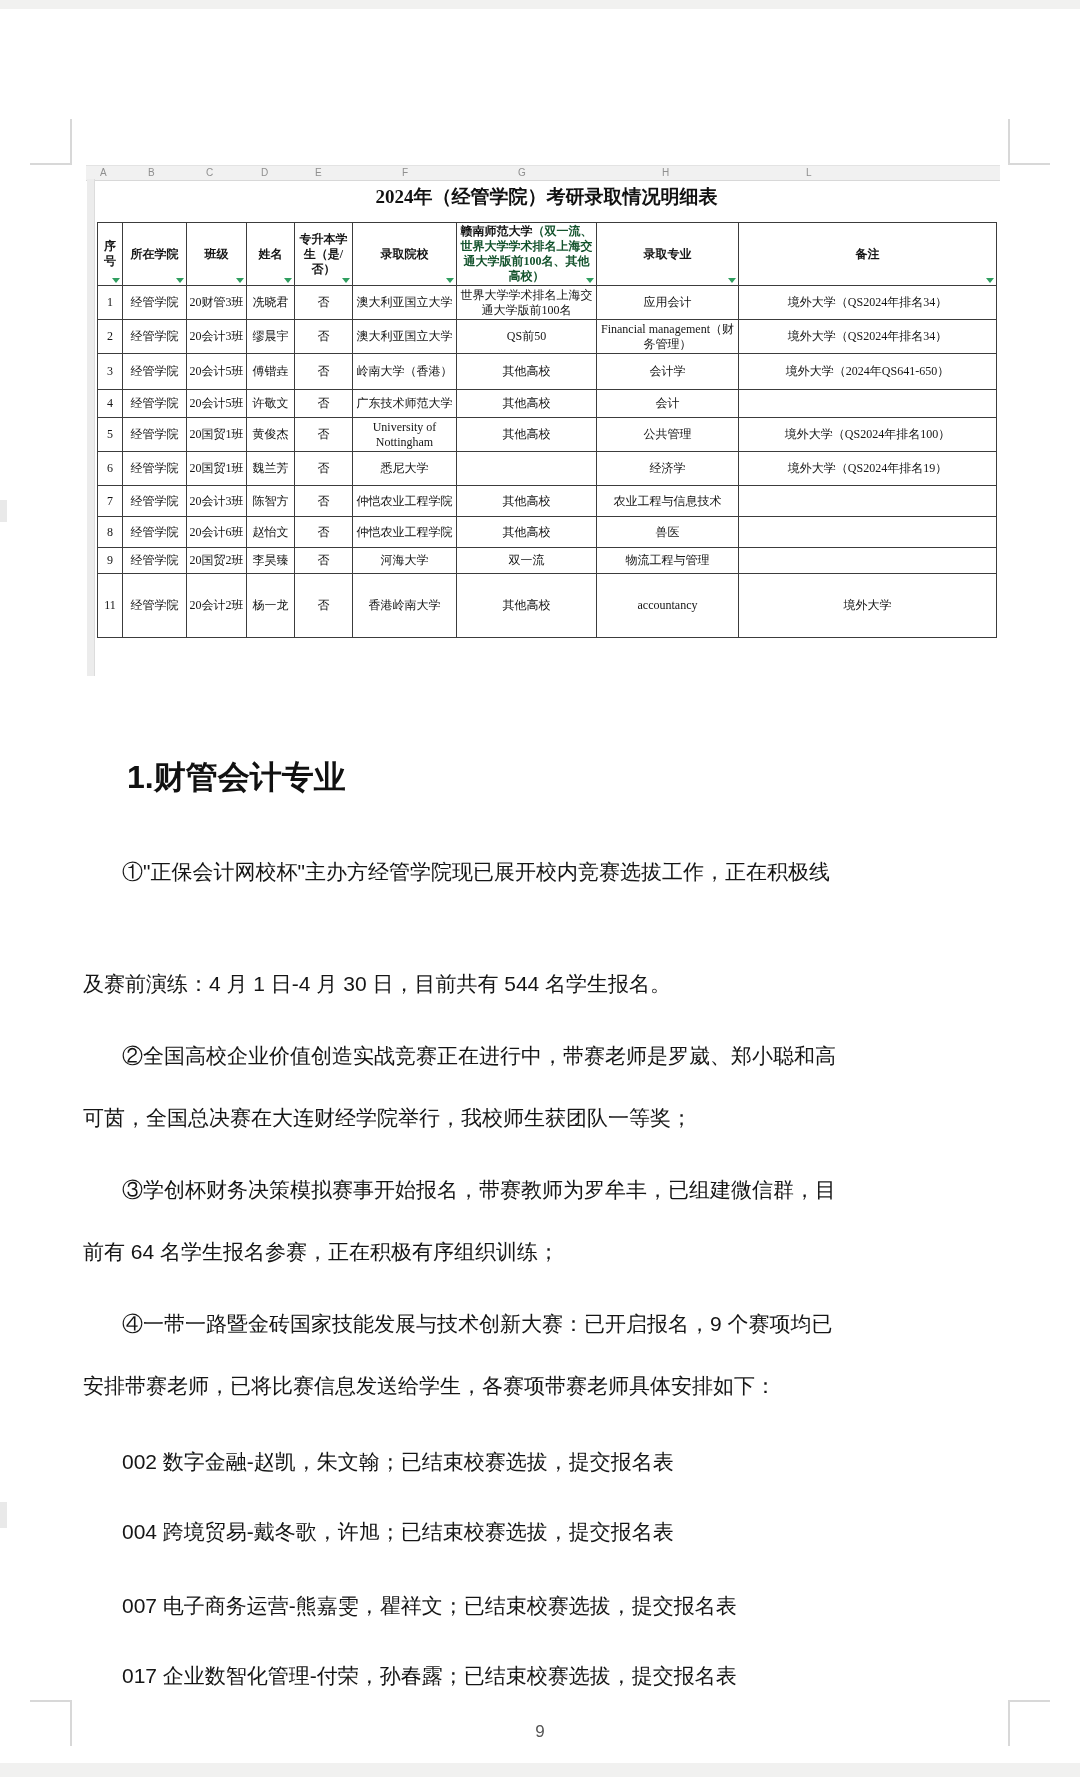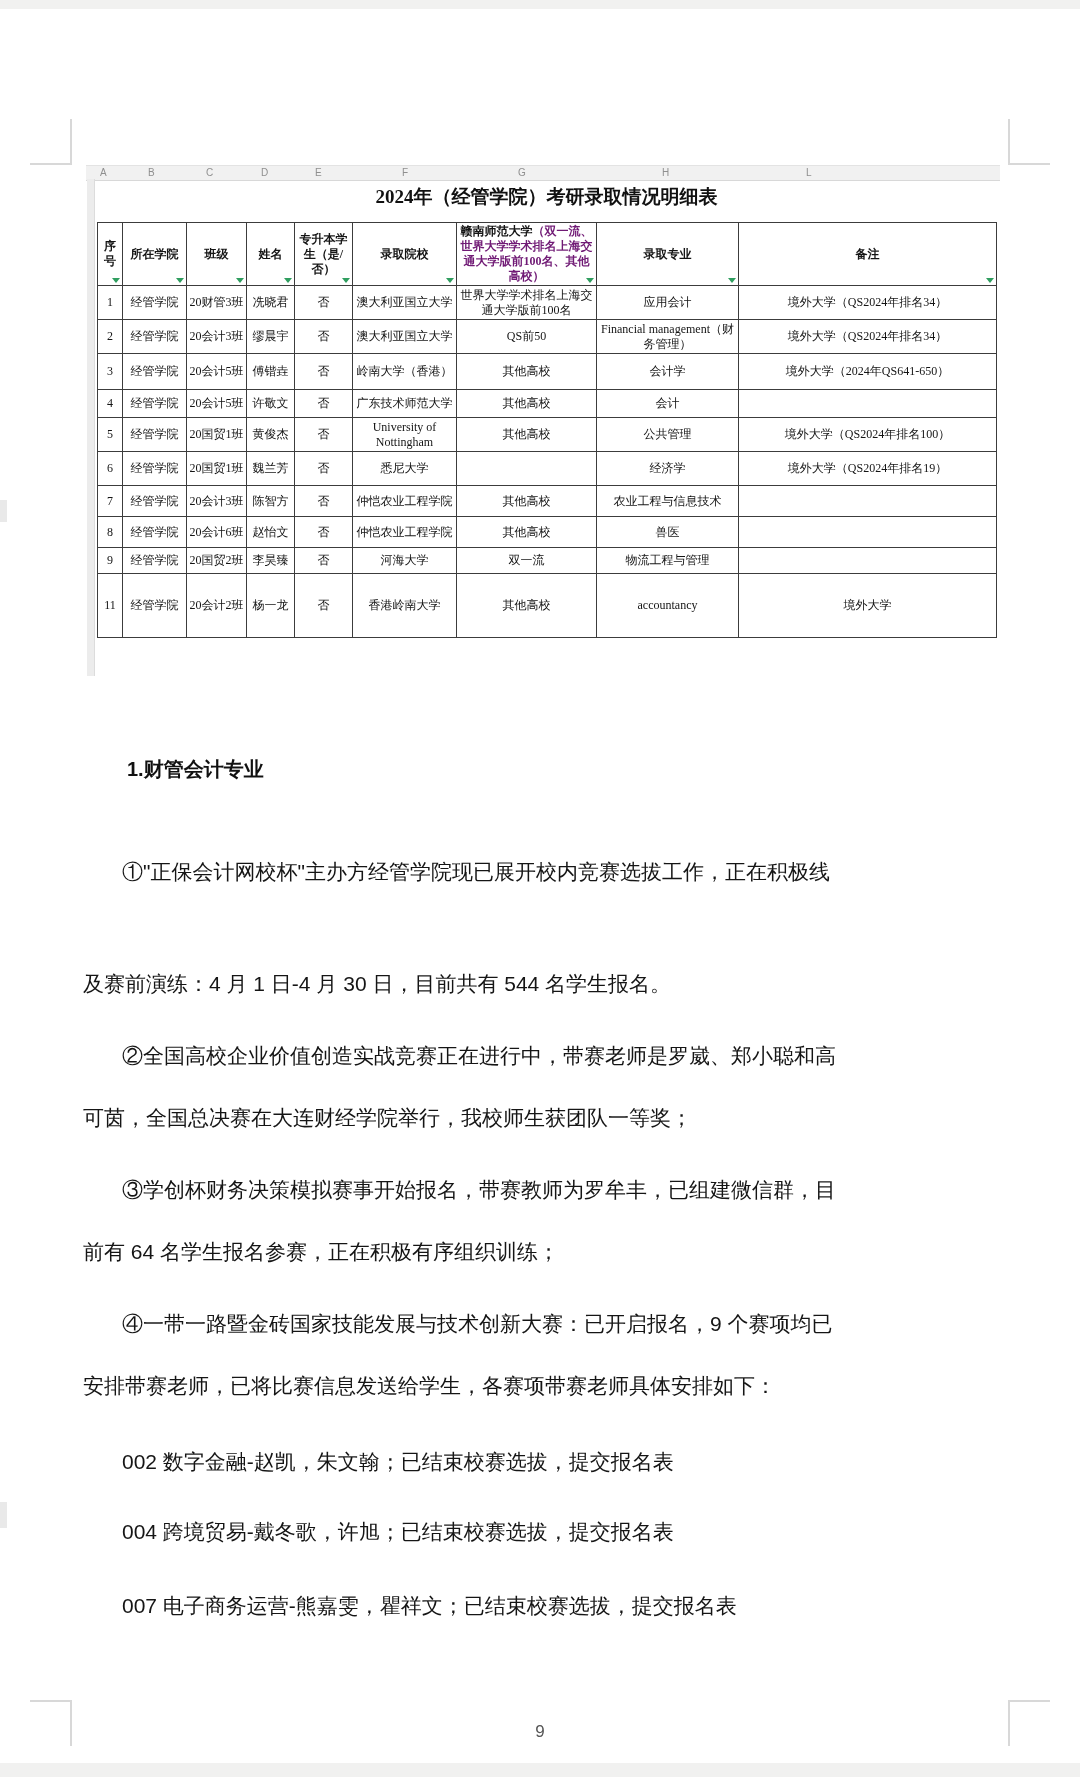--- a/index.html
+++ b/index.html
@@ -38,40 +38,40 @@
   .col-letter:nth-child(9){left:720px;}
   .left-band{position:absolute;left:1px;top:31px;width:7px;height:497px;background:#ececec;border-right:1px solid #dcdcdc;}
   .sheet-title{position:absolute;left:11px;top:36px;width:899px;text-align:center;
     font-family:"Liberation Serif",serif;font-weight:bold;font-size:19px;color:#111;}
   table.adm{position:absolute;left:11px;top:74px;width:899px;border-collapse:collapse;table-layout:fixed;
     font-family:"Liberation Serif",serif;font-size:12px;color:#141414;}
   table.adm th,table.adm td{border:1px solid #3c3c3c;text-align:center;vertical-align:middle;
     padding:1px 2px;overflow:hidden;line-height:1.25;}
   table.adm thead tr{height:40px;}
   table.adm th{font-weight:bold;position:relative;}
-  table.adm th .red{color:#701a75;margin-top:29px;}
+  table.adm th .red{color:#14532d;margin-top:29px;}
   .filt{position:absolute;right:2px;bottom:2px;width:0;height:0;
     border-left:4px solid transparent;border-right:4px solid transparent;border-top:5px solid #2f9e5f;}
   table.adm tbody tr:nth-child(1){height:34px;}
   table.adm tbody tr:nth-child(2){height:34px;}
   table.adm tbody tr:nth-child(3){height:36px;}
   table.adm tbody tr:nth-child(4){height:28px;}
   table.adm tbody tr:nth-child(5){height:34px;}
   table.adm tbody tr:nth-child(6){height:34px;}
   table.adm tbody tr:nth-child(7){height:31px;}
   table.adm tbody tr:nth-child(8){height:31px;}
   table.adm tbody tr:nth-child(9){height:26px;}
   table.adm tbody tr:nth-child(10){height:64px;}
   table.adm tbody tr:nth-child(11){height:28px;}
   table.adm tbody tr:nth-child(12){height:28px;}
   table.adm td:last-child{padding:1px 34px;}
 
   
   .h1{position:absolute;left:142px;top:700px;font-size:24px;font-weight:bold;color:#111;}
-  .h2{position:absolute;left:127px;top:756px;font-size:20px;font-weight:bold;color:#111;text-align:right;}
+  .h2{position:absolute;left:127px;top:756px;font-size:32px;font-weight:bold;color:#111;text-align:right;}
   .ln{position:absolute;left:83px;width:860px;font-size:21px;line-height:44px;height:44px;
     color:#151515;white-space:nowrap;}
   .ln.ind{left:122px;width:820px;}
   .pageno{position:absolute;left:0;top:1722px;width:1080px;text-align:center;
     font-size:17px;color:#555;}
 </style>
 </head>
 <body>
 
 <div class="stage">
@@ -247,15 +247,16 @@
   <div class="ln" style="top:962px">及赛前演练：4 月 1 日-4 月 30 日，目前共有 544 名学生报名。</div>
   <div class="ln ind" style="top:1034px">②全国高校企业价值创造实战竞赛正在进行中，带赛老师是罗崴、郑小聪和高</div>
   <div class="ln" style="top:1096px">可茵，全国总决赛在大连财经学院举行，我校师生获团队一等奖；</div>
   <div class="ln ind" style="top:1168px">③学创杯财务决策模拟赛事开始报名，带赛教师为罗牟丰，已组建微信群，目</div>
   <div class="ln" style="top:1230px">前有 64 名学生报名参赛，正在积极有序组织训练；</div>
   <div class="ln ind" style="top:1302px">④一带一路暨金砖国家技能发展与技术创新大赛：已开启报名，9 个赛项均已</div>
   <div class="ln" style="top:1364px">安排带赛老师，已将比赛信息发送给学生，各赛项带赛老师具体安排如下：</div>
   <div class="ln ind" style="top:1440px">002 数字金融-赵凯，朱文翰；已结束校赛选拔，提交报名表</div>
   <div class="ln ind" style="top:1510px">004 跨境贸易-戴冬歌，许旭；已结束校赛选拔，提交报名表</div>
   <div class="ln ind" style="top:1584px">007 电子商务运营-熊嘉雯，瞿祥文；已结束校赛选拔，提交报名表</div>
+  <div class="ln ind" style="top:1654px">017 企业数智化管理-付荣，孙春露；已结束校赛选拔，提交报名表</div>
 
   <div class="pageno">9</div>
 </div>
 
 </body></html>

